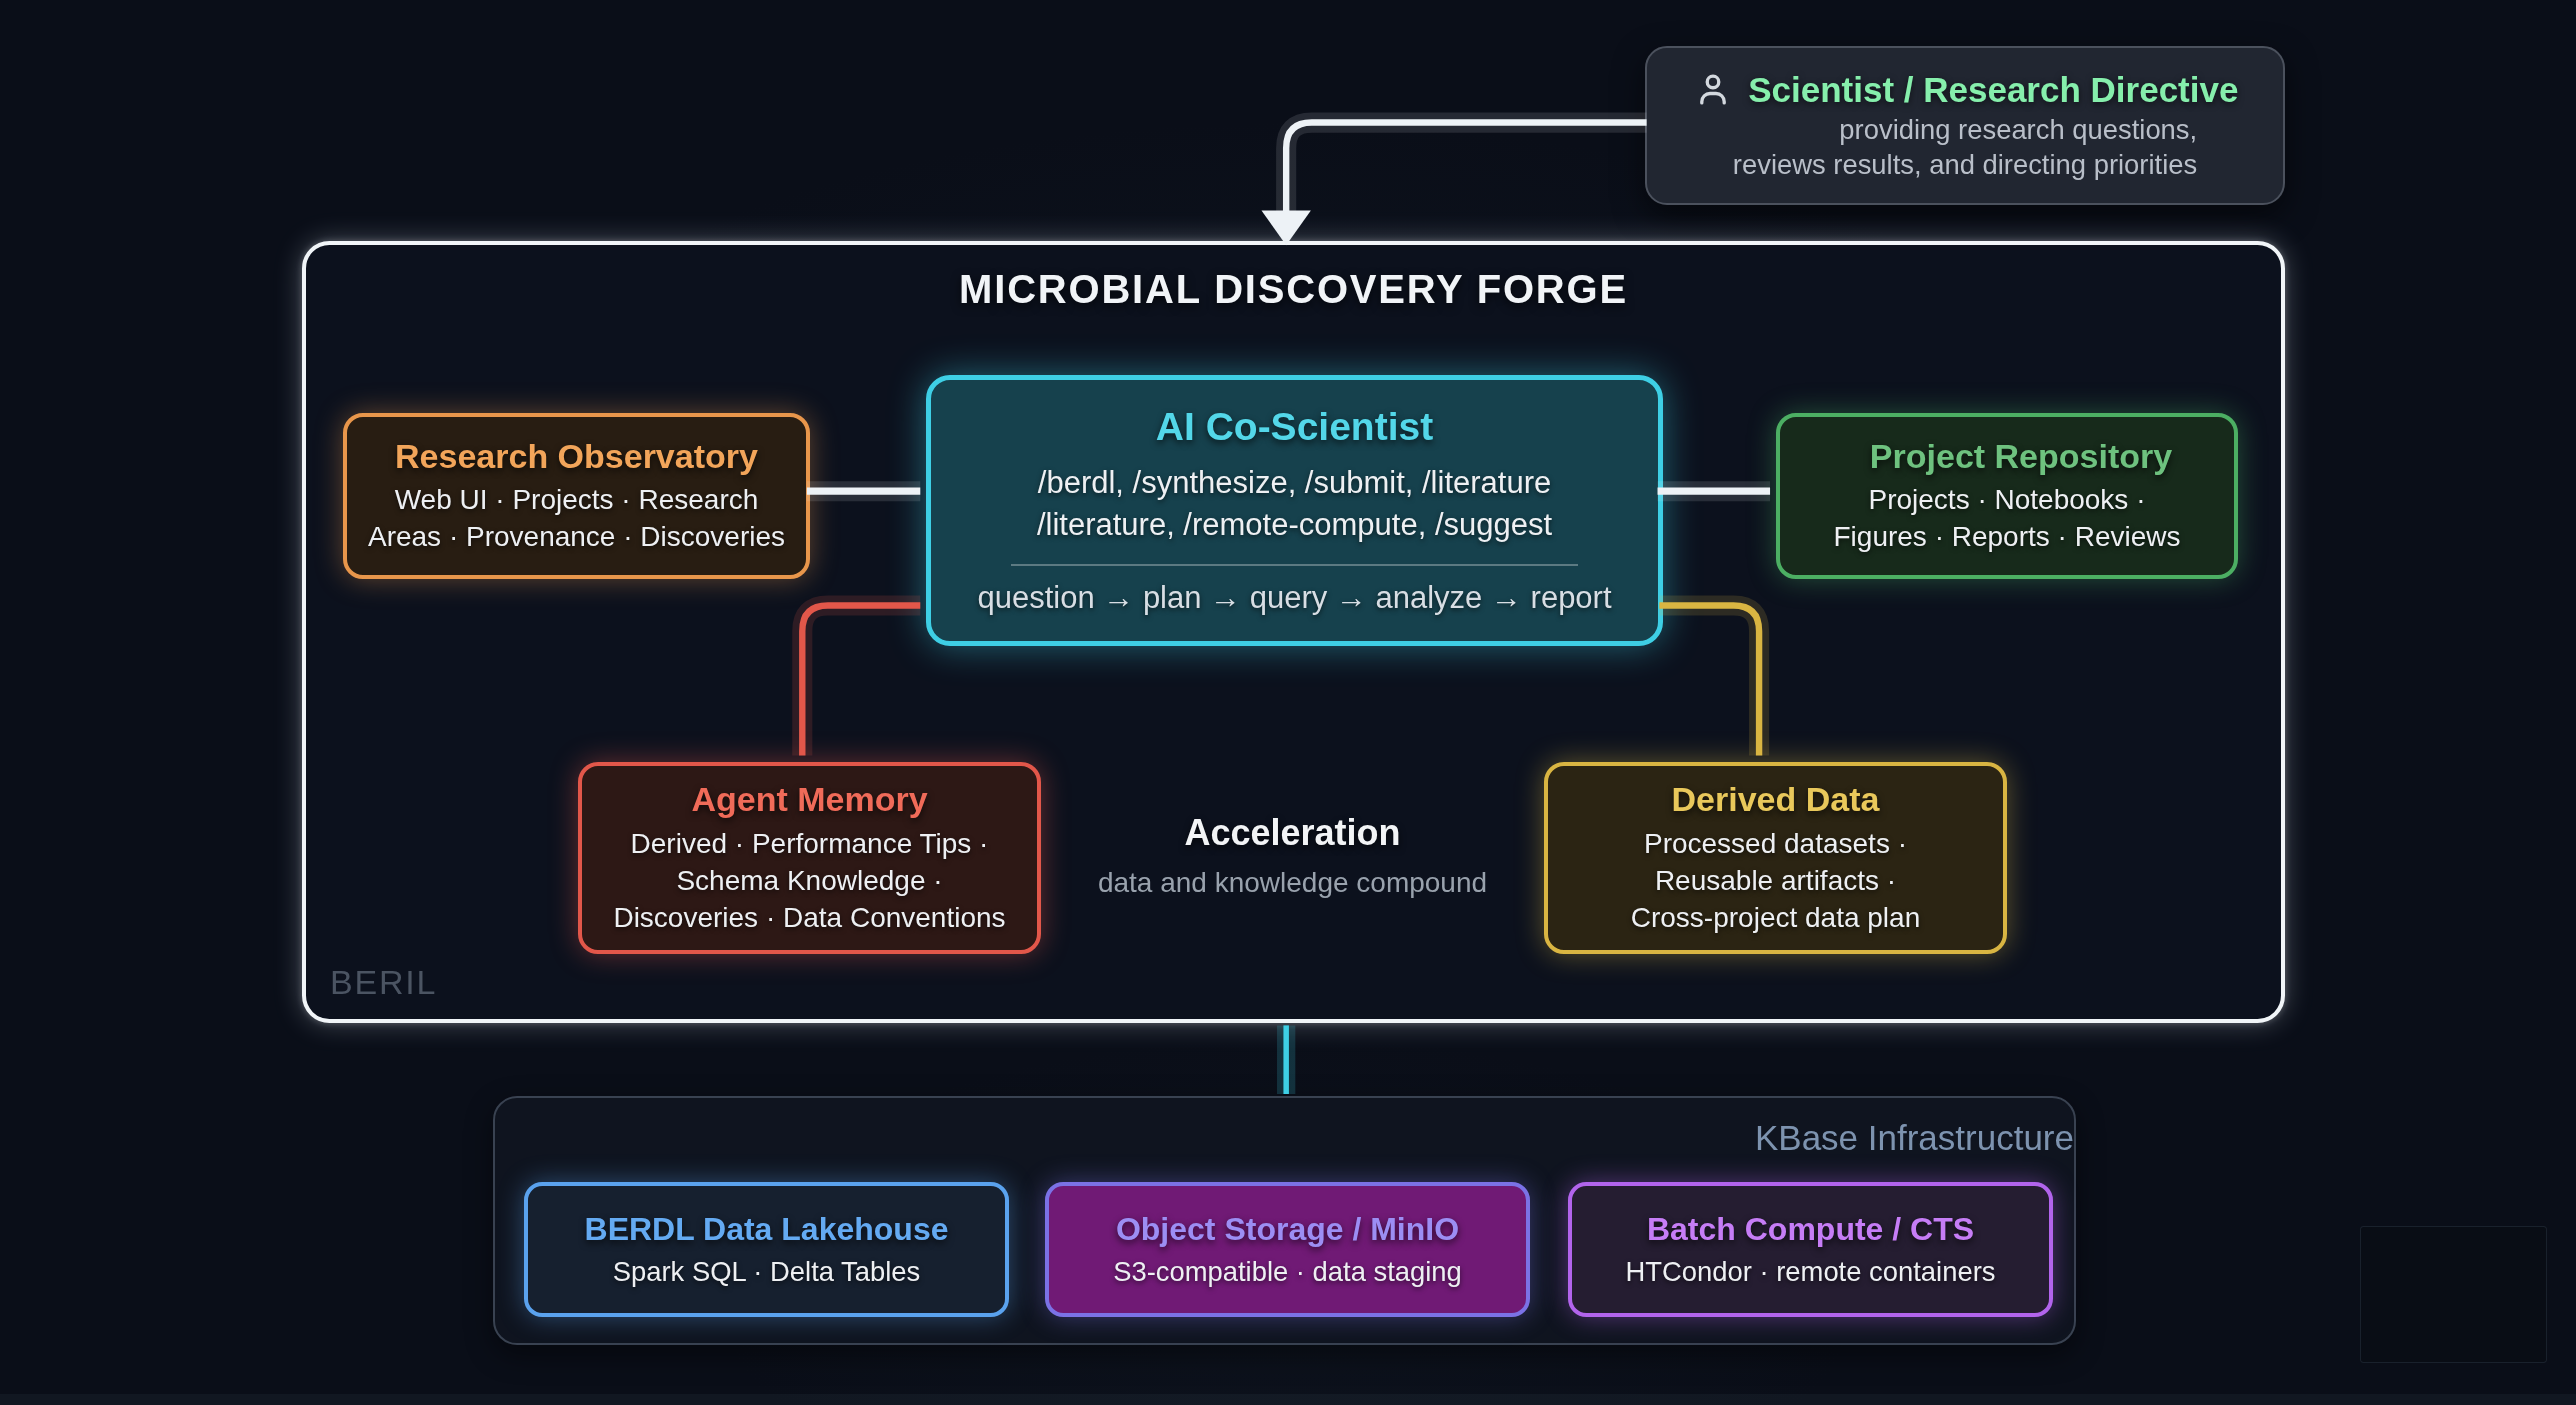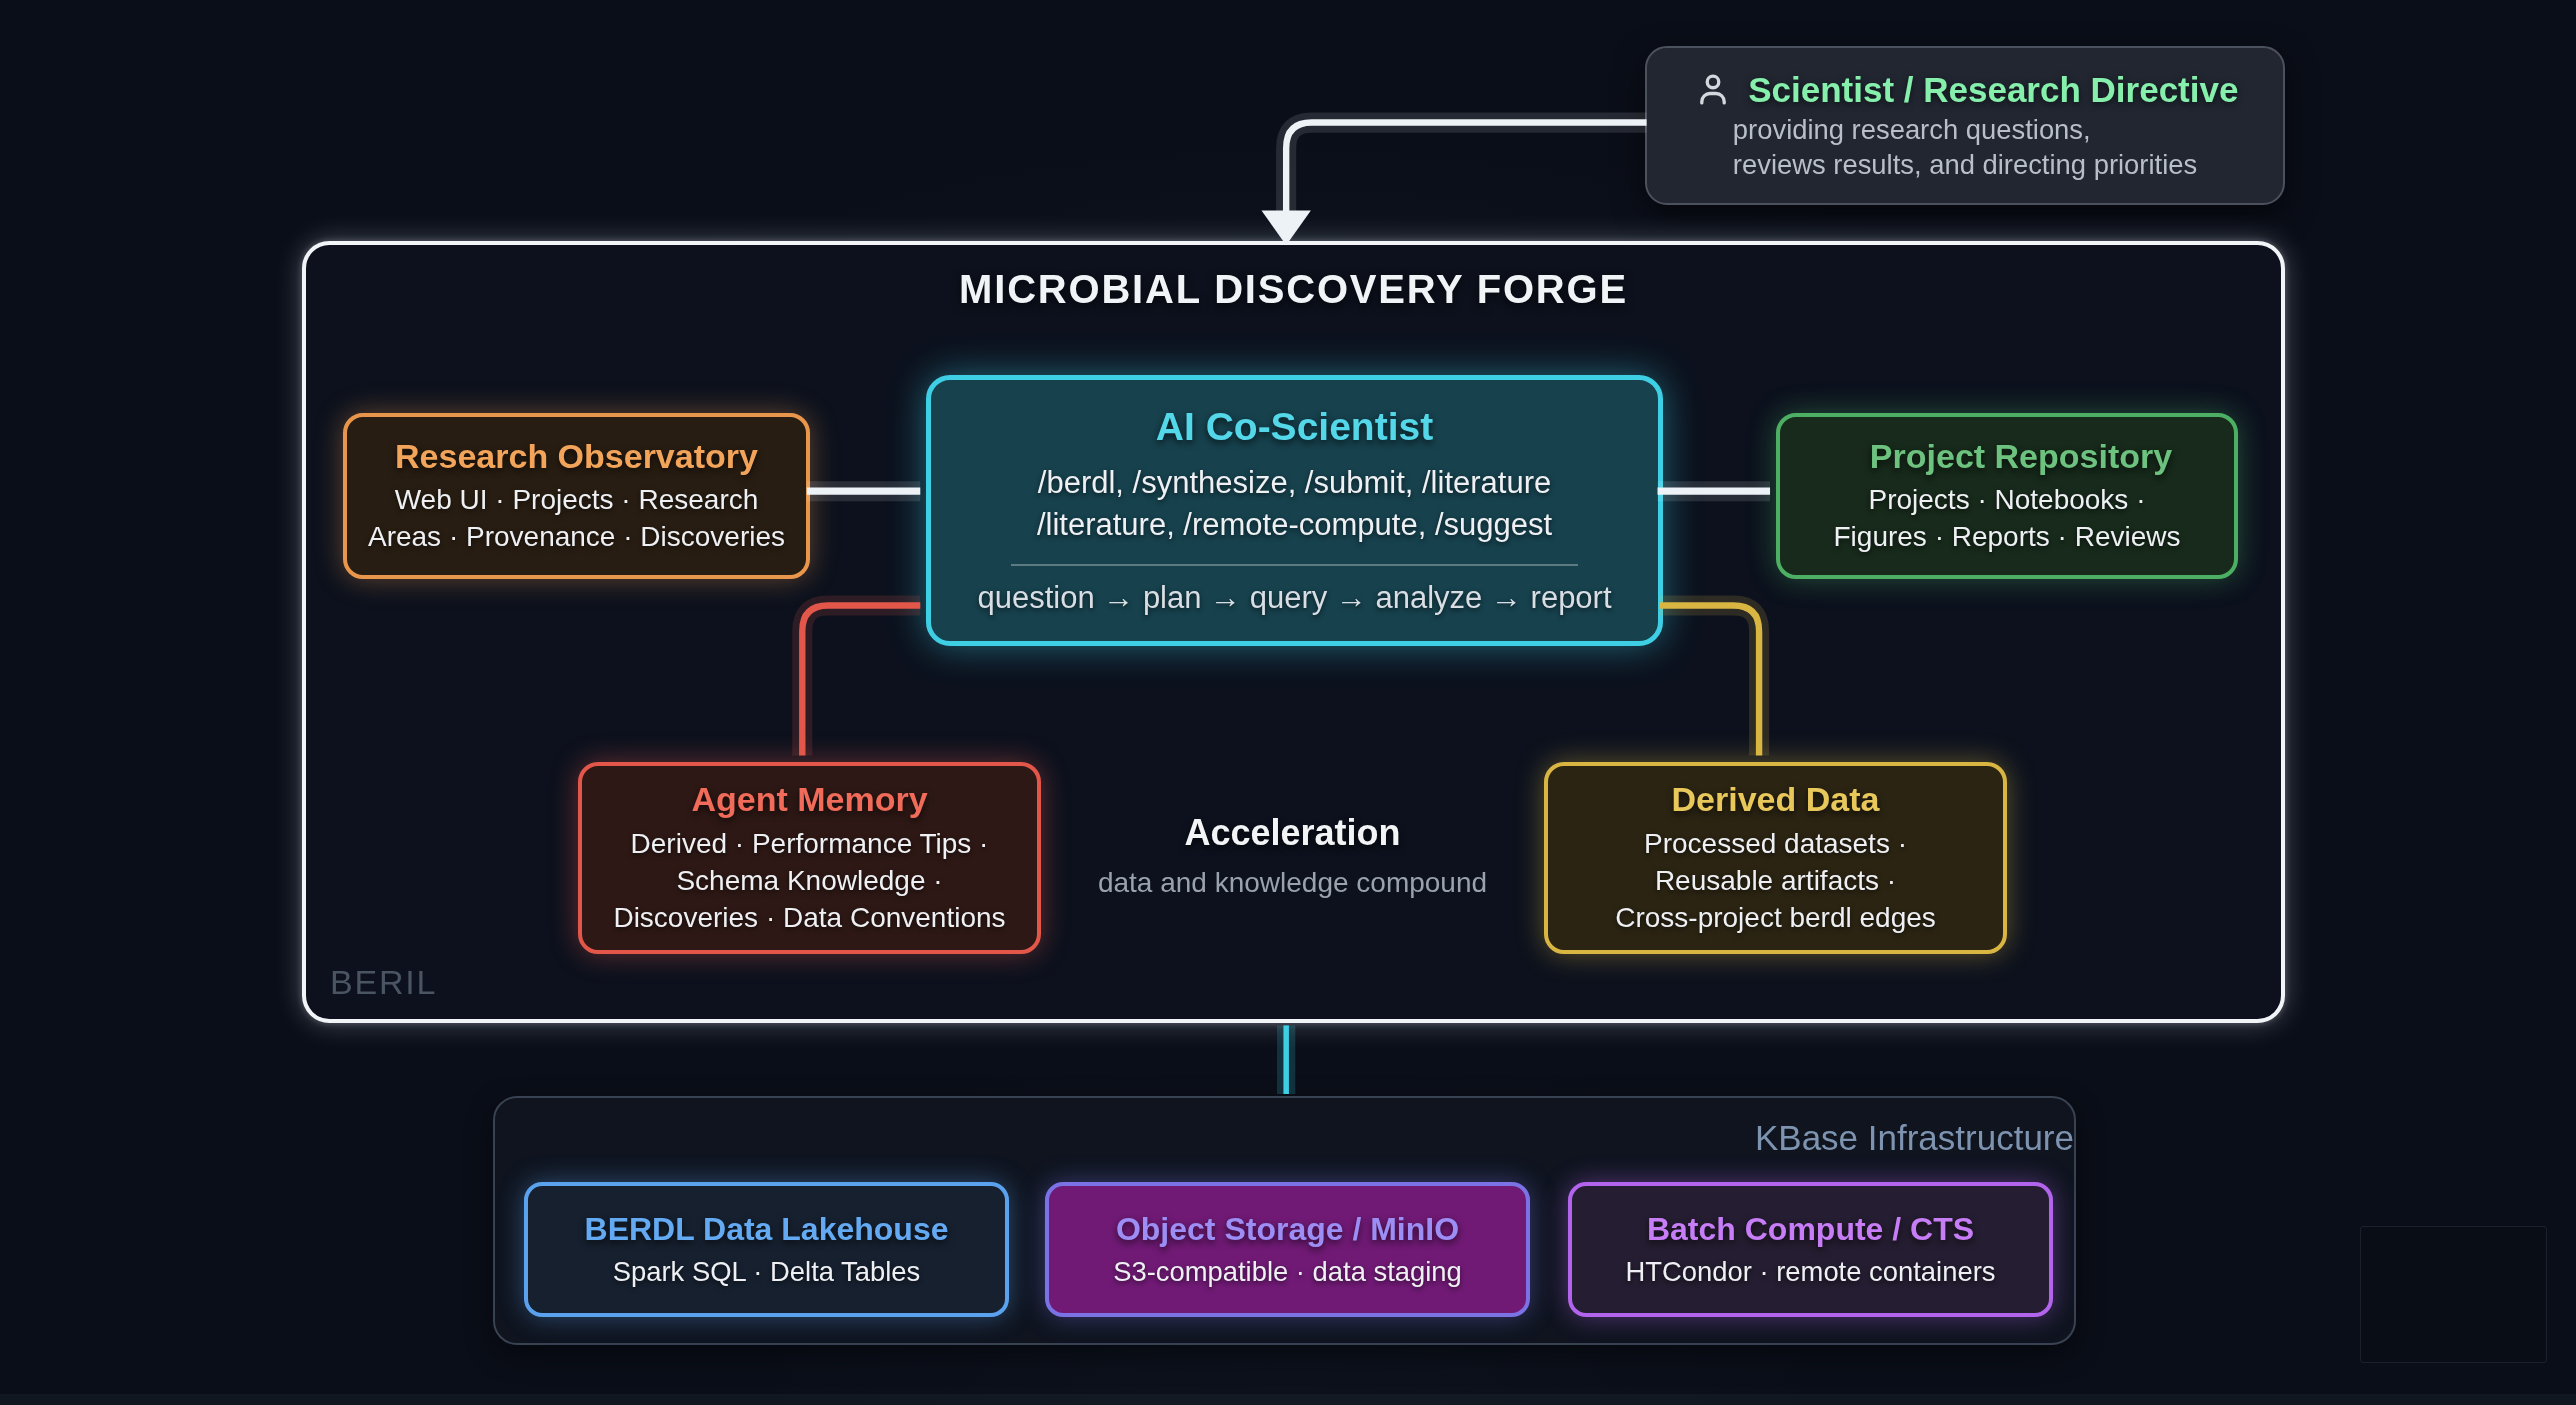--- a/index.html
+++ b/index.html
@@ -25,21 +25,21 @@
 
   
   .scientist{
     left:1645px;top:46px;width:640px;height:159px;
     background:#212631;border:2.7px solid #4b515d;border-radius:22px;
     box-shadow:0 11px 31px rgba(0,0,0,0.55);
     display:flex;flex-direction:column;align-items:center;justify-content:center;
   }
   .scientist-title-row{display:flex;align-items:center;gap:14.6px;color:#86efac;
     font-size:35px;font-weight:bold;text-shadow:0 1.8px 7.3px rgba(0,0,0,0.6);}
-  .scientist-sub{margin-top:1px;color:#b9bfc9;font-size:27.4px;line-height:35px;text-align:left;}
+  .scientist-sub{margin-top:1px;color:#b9bfc9;font-size:27.4px;line-height:35px;text-align:right;}
 
   
   .forge{
     left:302px;top:241px;width:1983px;height:782px;
     background:#0c111d;
     border:4.6px solid #f1f5f8;border-radius:27.4px;
     box-shadow:0 0 27.4px rgba(225,240,255,0.28), 0 0 7.3px rgba(255,255,255,0.25);
   }
   .forge-title{
     position:absolute;left:0;top:22px;width:100%;text-align:center;
@@ -163,21 +163,21 @@
       <div>Schema Knowledge ·</div>
       <div>Discoveries · Data Conventions</div>
     </div>
   </div>
 
   <div class="node derived">
     <div class="title">Derived Data</div>
     <div class="body">
       <div>Processed datasets ·</div>
       <div>Reusable artifacts ·</div>
-      <div>Cross-project berdl edges</div>
+      <div>Cross-project data plan</div>
     </div>
   </div>
 
   <div class="abs acceleration">
     <div class="title">Acceleration</div>
     <div class="sub">data and knowledge compound</div>
   </div>
 
   <div class="watermark">BERIL</div>
 </div>

